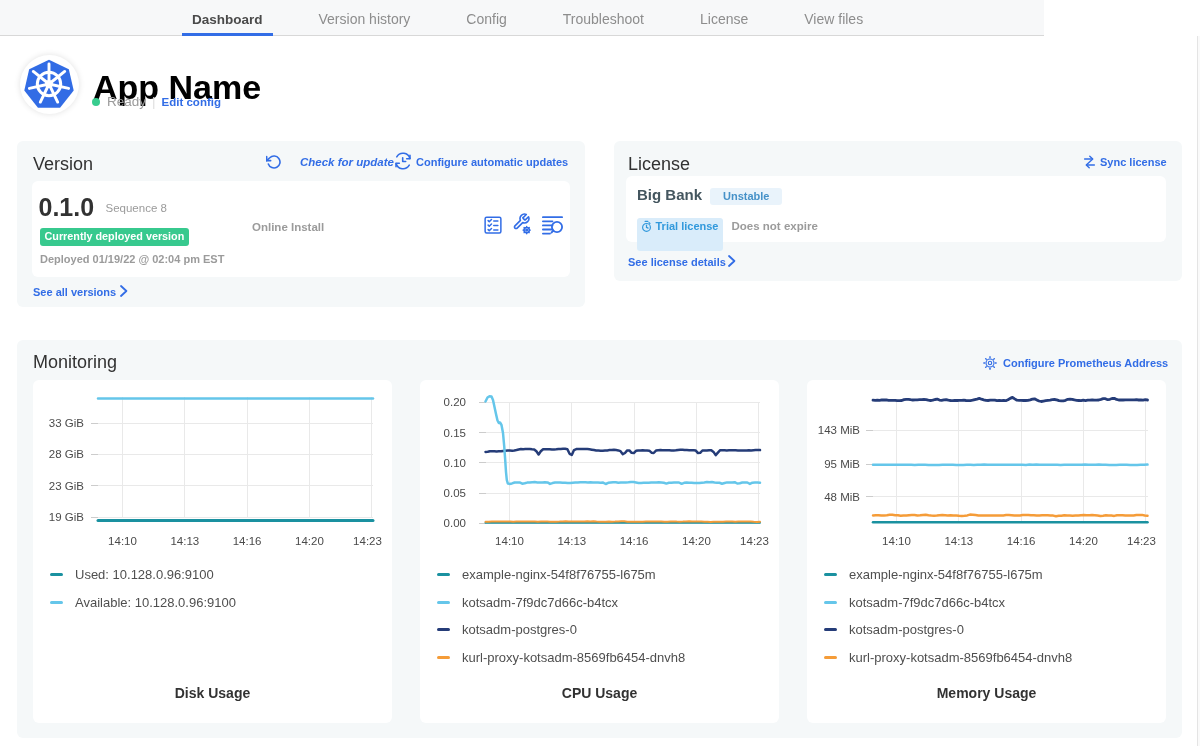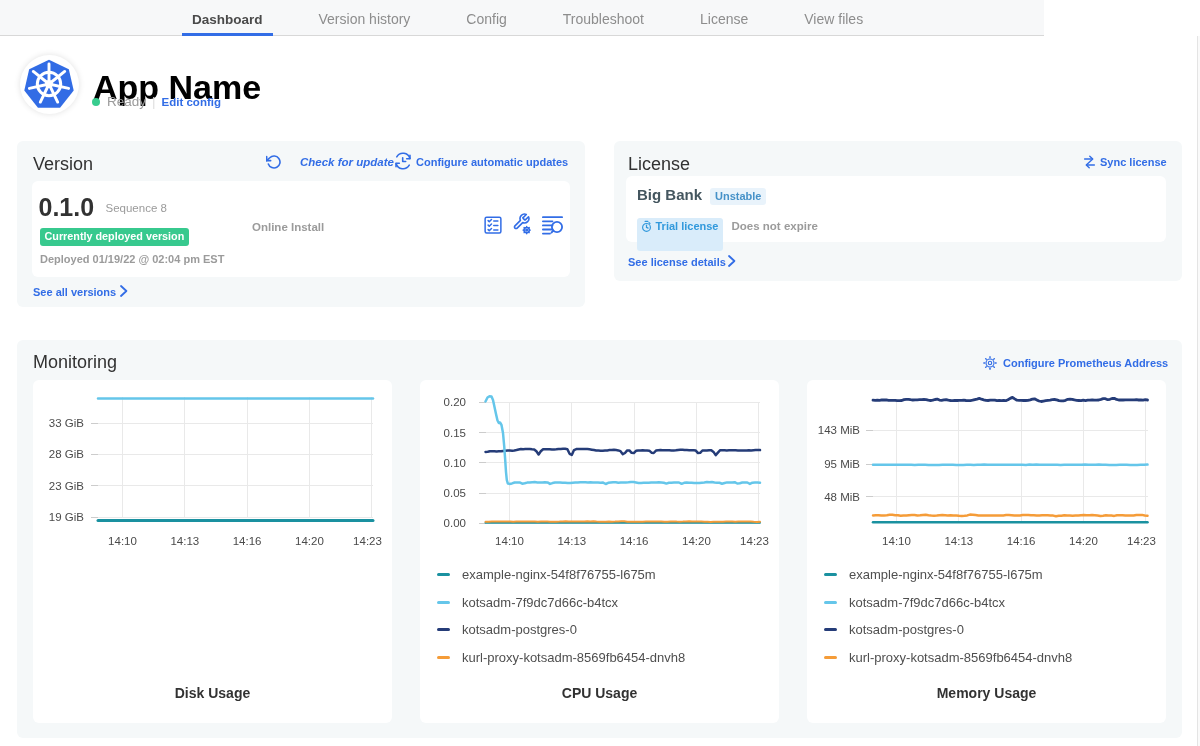--- a/index.html
+++ b/index.html
@@ -22,21 +22,21 @@
 .bluelink { position:absolute; font-size:11.5px; font-weight:700; color:#326de6; white-space:nowrap; }
 .white { position:absolute; background:#fff; border-radius:6px; }
 .icn { position:absolute; }
 #v010 { position:absolute; left:38.5px; top:192.5px; font-size:25px; font-weight:700; color:#323232; }
 #seq { position:absolute; left:105.5px; top:202px; font-size:11.5px; color:#9b9b9b; }
 #badge { position:absolute; left:40px; top:228px; height:17.5px; line-height:17.5px; padding:0 4.5px; background:#37c98e; border-radius:3px; color:#fff; font-size:10.8px; font-weight:700; }
 #deployed { position:absolute; left:40px; top:253px; font-size:11px; font-weight:700; color:#9b9b9b; }
 #online { position:absolute; left:252px; top:221px; font-size:11.5px; font-weight:700; color:#9b9b9b; }
 #bigbank { position:absolute; left:637px; top:186px; font-size:15px; font-weight:700; color:#44565f; }
 .pill { position:absolute; border-radius:3px; font-weight:700; white-space:nowrap; }
-#unstable { left:710px; top:188px; height:17px; line-height:17px; padding:0 5px; background:#e9f3fb; color:#4591c8; font-size:11px; }
+#unstable { left:710px; top:188px; height:17px; line-height:17px; padding:0 13px; background:#e9f3fb; color:#4591c8; font-size:11px; }
 #trial { left:636.5px; top:218px; height:33px; line-height:17px; padding:0 5px 0 19px; background:#d9ecfa; color:#3199dc; font-size:11px; }
 #noexpire { position:absolute; left:731.5px; top:220px; font-size:11.5px; font-weight:700; color:#9b9b9b; }
 .chartcard { position:absolute; top:380px; width:359px; height:343px; background:#fff; border-radius:6px; }
 .charttitle { position:absolute; width:100%; text-align:center; top:305px; font-size:14px; font-weight:700; color:#323232; }
 .legend { position:absolute; font-size:13px; color:#4f4f4f; white-space:nowrap; }
 .lrow { display:flex; align-items:center; height:13px; margin-bottom:14.5px; }
 .dash { display:inline-block; width:13px; height:3px; border-radius:2px; margin-right:12px; flex:none; }
 </style>
 </head>
 <body>
@@ -96,20 +96,24 @@
 <div class="pill" id="unstable">Unstable</div>
 <div class="pill" id="trial">Trial license</div>
 <div id="noexpire">Does not expire</div>
 <div class="bluelink" style="left:628px; top:255.5px; font-size:11px;">See license details</div>
 
 <div class="cardtitle" style="left:33px; top:352px;">Monitoring</div>
 <div class="bluelink" style="left:1003px; top:357px; font-size:11px;">Configure Prometheus Address</div>
 
 <div class="chartcard" style="left:33px;">
   <div class="charttitle">Disk Usage</div>
+  <div class="legend" style="left:17px; top:188px;">
+    <div class="lrow"><span class="dash" style="background:#1a91a0;"></span>Used: 10.128.0.96:9100</div>
+    <div class="lrow"><span class="dash" style="background:#65c6ea;"></span>Available: 10.128.0.96:9100</div>
+  </div>
 </div>
 <div class="chartcard" style="left:420px;">
   <div class="charttitle">CPU Usage</div>
   <div class="legend" style="left:17px; top:188px;">
     <div class="lrow"><span class="dash" style="background:#1a91a0;"></span>example-nginx-54f8f76755-l675m</div>
     <div class="lrow"><span class="dash" style="background:#65c6ea;"></span>kotsadm-7f9dc7d66c-b4tcx</div>
     <div class="lrow"><span class="dash" style="background:#253c78;"></span>kotsadm-postgres-0</div>
     <div class="lrow"><span class="dash" style="background:#f59c38;"></span>kurl-proxy-kotsadm-8569fb6454-dnvh8</div>
   </div>
 </div>

